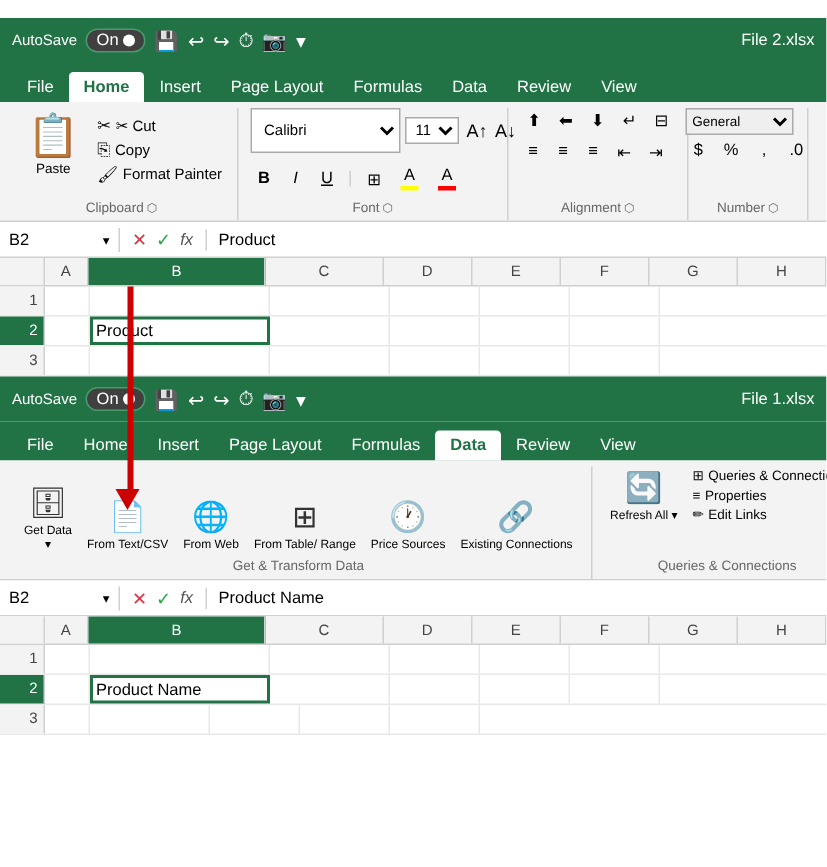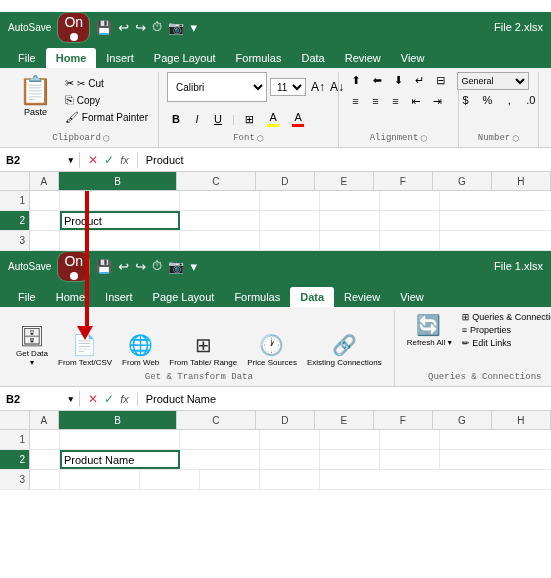--- a/index.html
+++ b/index.html
@@ -11,27 +11,27 @@
       color: white;
       display: flex;
       align-items: center;
       justify-content: space-between;
       padding: 3px 8px;
       height: 30px;
     }
     .title-bar-left { display: flex; align-items: center; gap: 6px; }
     .autosave-label { font-size: 10px; }
     .toggle-btn {
-      background: #7f1d1d;
+      background: #404040;
       border: 1px solid #4a9a6a;
       border-radius: 10px;
       padding: 1px 6px;
       color: white;
-      font-size: 14px;
-      display: flex; align-items: center; gap: 3px; flex-direction: column;
+      font-size: 11px;
+      display: flex; align-items: center; gap: 3px;
     }
     .toggle-dot { width: 8px; height: 8px; background: white; border-radius: 50%; }
     .icon-btn { color: white; font-size: 13px; cursor: pointer; }
     .title-bar-right { color: white; font-size: 11px; }
 
     
     .ribbon-tabs {
       background: #217346;
       display: flex;
       align-items: flex-end;
@@ -75,21 +75,20 @@
       color: #666;
       text-align: center;
       margin-top: auto;
       padding-top: 2px;
       width: 100%;
       text-align: center;
       display: flex;
       align-items: center;
       justify-content: center;
       gap: 2px;
-      font-family: Liberation Mono, monospace;
     }
     .ribbon-group-label .expand-icon { font-size: 8px; }
 
     .paste-btn {
       display: flex;
       flex-direction: column;
       align-items: center;
       padding: 2px 6px;
       cursor: pointer;
     }
@@ -159,21 +158,20 @@
     }
     .name-box {
       width: 80px;
       border-right: 1px solid #d0d0d0;
       padding: 2px 6px;
       font-size: 11px;
       display: flex;
       align-items: center;
       justify-content: space-between;
       cursor: pointer;
-      font-weight: bold;
     }
     .formula-icons {
       display: flex;
       align-items: center;
       gap: 6px;
       padding: 0 8px;
       border-right: 1px solid #d0d0d0;
     }
     .formula-icon { font-size: 12px; color: #555; cursor: pointer; }
     .formula-icon.check { color: #28a745; }

